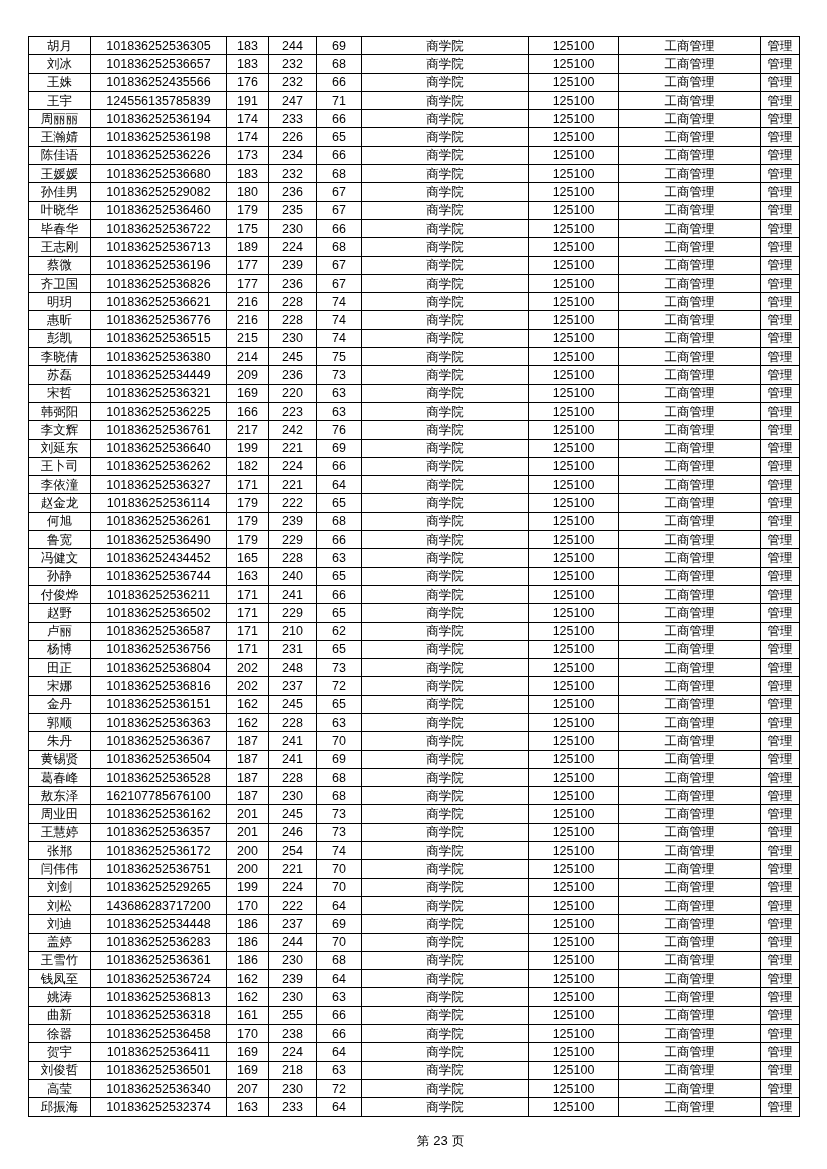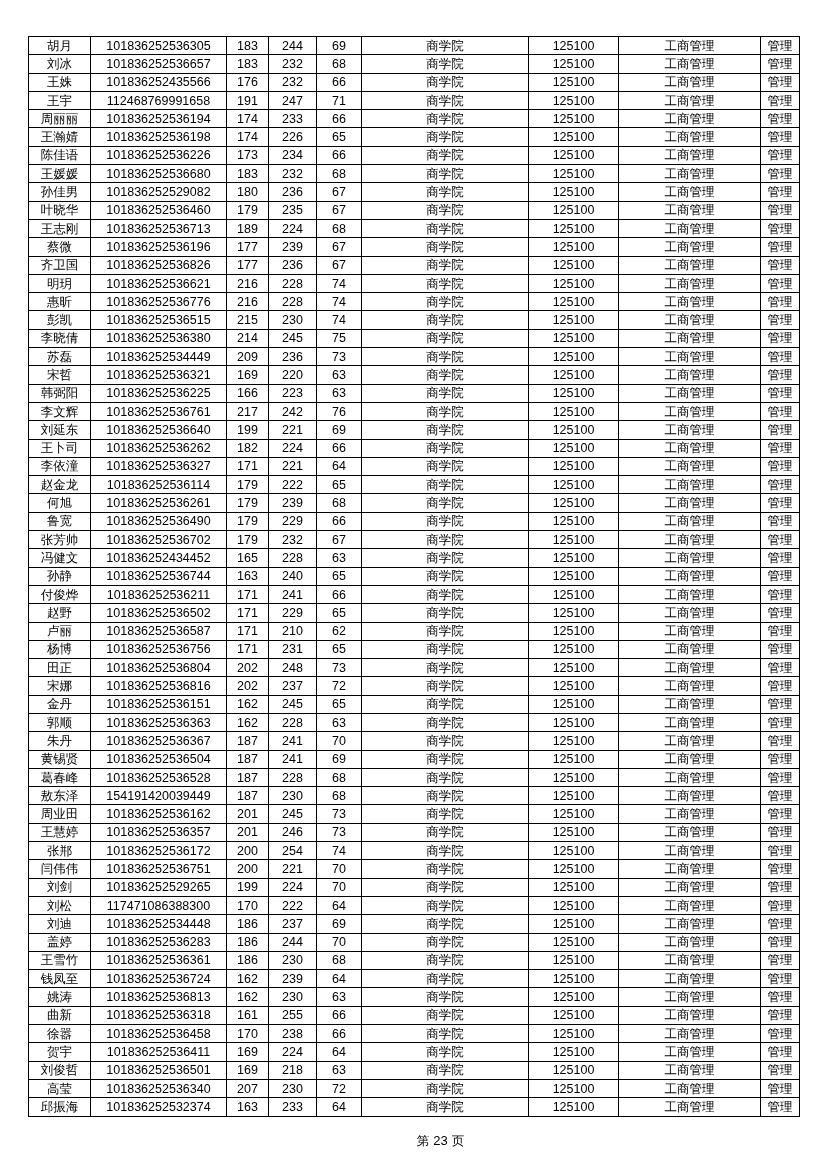--- a/index.html
+++ b/index.html
@@ -154,21 +154,21 @@
           <td class="cell-num">176</td>
           <td class="cell-num">232</td>
           <td class="cell-num">66</td>
           <td class="cell-college">商学院</td>
           <td class="cell-code">125100</td>
           <td class="cell-major">工商管理</td>
           <td class="cell-category">管理</td>
         </tr>
         <tr>
           <td class="cell-name">王宇</td>
-          <td class="cell-id">112468769991658</td>
+          <td class="cell-id">124556135785839</td>
           <td class="cell-num">191</td>
           <td class="cell-num">247</td>
           <td class="cell-num">71</td>
           <td class="cell-college">商学院</td>
           <td class="cell-code">125100</td>
           <td class="cell-major">工商管理</td>
           <td class="cell-category">管理</td>
         </tr>
         <tr>
           <td class="cell-name">周丽丽</td>
@@ -230,20 +230,31 @@
           <td class="cell-id">101836252536460</td>
           <td class="cell-num">179</td>
           <td class="cell-num">235</td>
           <td class="cell-num">67</td>
           <td class="cell-college">商学院</td>
           <td class="cell-code">125100</td>
           <td class="cell-major">工商管理</td>
           <td class="cell-category">管理</td>
         </tr>
         <tr>
+          <td class="cell-name">毕春华</td>
+          <td class="cell-id">101836252536722</td>
+          <td class="cell-num">175</td>
+          <td class="cell-num">230</td>
+          <td class="cell-num">66</td>
+          <td class="cell-college">商学院</td>
+          <td class="cell-code">125100</td>
+          <td class="cell-major">工商管理</td>
+          <td class="cell-category">管理</td>
+        </tr>
+        <tr>
           <td class="cell-name">王志刚</td>
           <td class="cell-id">101836252536713</td>
           <td class="cell-num">189</td>
           <td class="cell-num">224</td>
           <td class="cell-num">68</td>
           <td class="cell-college">商学院</td>
           <td class="cell-code">125100</td>
           <td class="cell-major">工商管理</td>
           <td class="cell-category">管理</td>
         </tr>
@@ -417,31 +428,20 @@
           <td class="cell-id">101836252536490</td>
           <td class="cell-num">179</td>
           <td class="cell-num">229</td>
           <td class="cell-num">66</td>
           <td class="cell-college">商学院</td>
           <td class="cell-code">125100</td>
           <td class="cell-major">工商管理</td>
           <td class="cell-category">管理</td>
         </tr>
         <tr>
-          <td class="cell-name">张芳帅</td>
-          <td class="cell-id">101836252536702</td>
-          <td class="cell-num">179</td>
-          <td class="cell-num">232</td>
-          <td class="cell-num">67</td>
-          <td class="cell-college">商学院</td>
-          <td class="cell-code">125100</td>
-          <td class="cell-major">工商管理</td>
-          <td class="cell-category">管理</td>
-        </tr>
-        <tr>
           <td class="cell-name">冯健文</td>
           <td class="cell-id">101836252434452</td>
           <td class="cell-num">165</td>
           <td class="cell-num">228</td>
           <td class="cell-num">63</td>
           <td class="cell-college">商学院</td>
           <td class="cell-code">125100</td>
           <td class="cell-major">工商管理</td>
           <td class="cell-category">管理</td>
         </tr>
@@ -572,21 +572,21 @@
           <td class="cell-num">187</td>
           <td class="cell-num">228</td>
           <td class="cell-num">68</td>
           <td class="cell-college">商学院</td>
           <td class="cell-code">125100</td>
           <td class="cell-major">工商管理</td>
           <td class="cell-category">管理</td>
         </tr>
         <tr>
           <td class="cell-name">敖东泽</td>
-          <td class="cell-id">154191420039449</td>
+          <td class="cell-id">162107785676100</td>
           <td class="cell-num">187</td>
           <td class="cell-num">230</td>
           <td class="cell-num">68</td>
           <td class="cell-college">商学院</td>
           <td class="cell-code">125100</td>
           <td class="cell-major">工商管理</td>
           <td class="cell-category">管理</td>
         </tr>
         <tr>
           <td class="cell-name">周业田</td>
@@ -638,21 +638,21 @@
           <td class="cell-num">199</td>
           <td class="cell-num">224</td>
           <td class="cell-num">70</td>
           <td class="cell-college">商学院</td>
           <td class="cell-code">125100</td>
           <td class="cell-major">工商管理</td>
           <td class="cell-category">管理</td>
         </tr>
         <tr>
           <td class="cell-name">刘松</td>
-          <td class="cell-id">117471086388300</td>
+          <td class="cell-id">143686283717200</td>
           <td class="cell-num">170</td>
           <td class="cell-num">222</td>
           <td class="cell-num">64</td>
           <td class="cell-college">商学院</td>
           <td class="cell-code">125100</td>
           <td class="cell-major">工商管理</td>
           <td class="cell-category">管理</td>
         </tr>
         <tr>
           <td class="cell-name">刘迪</td>

